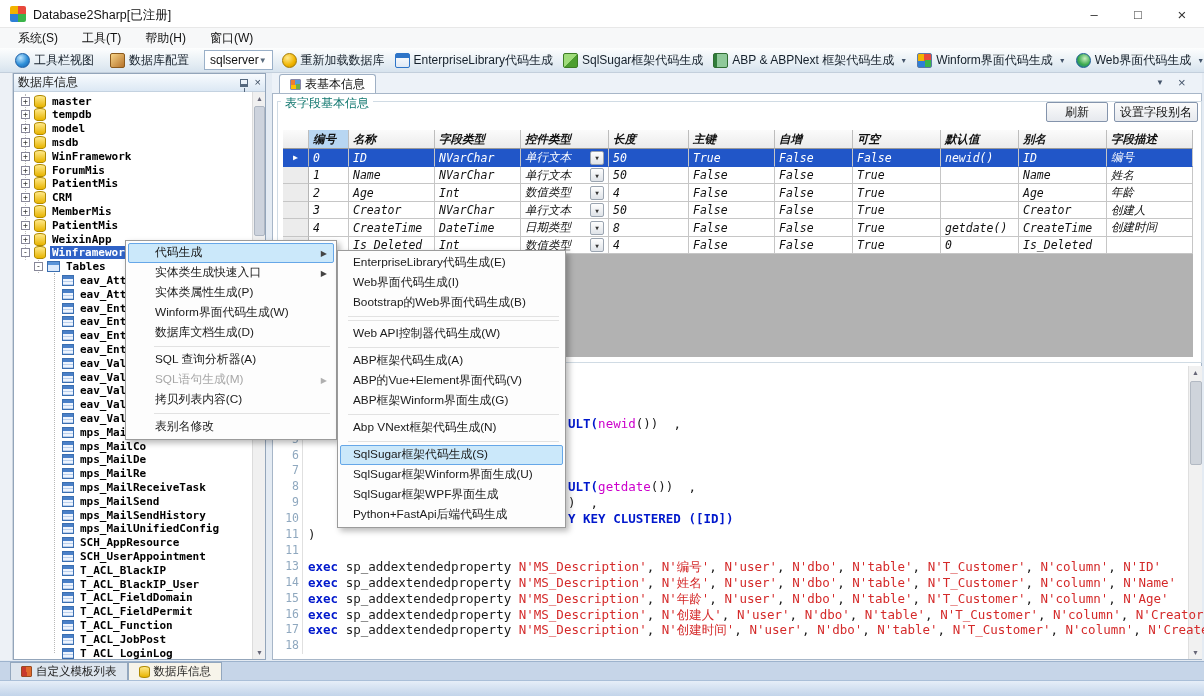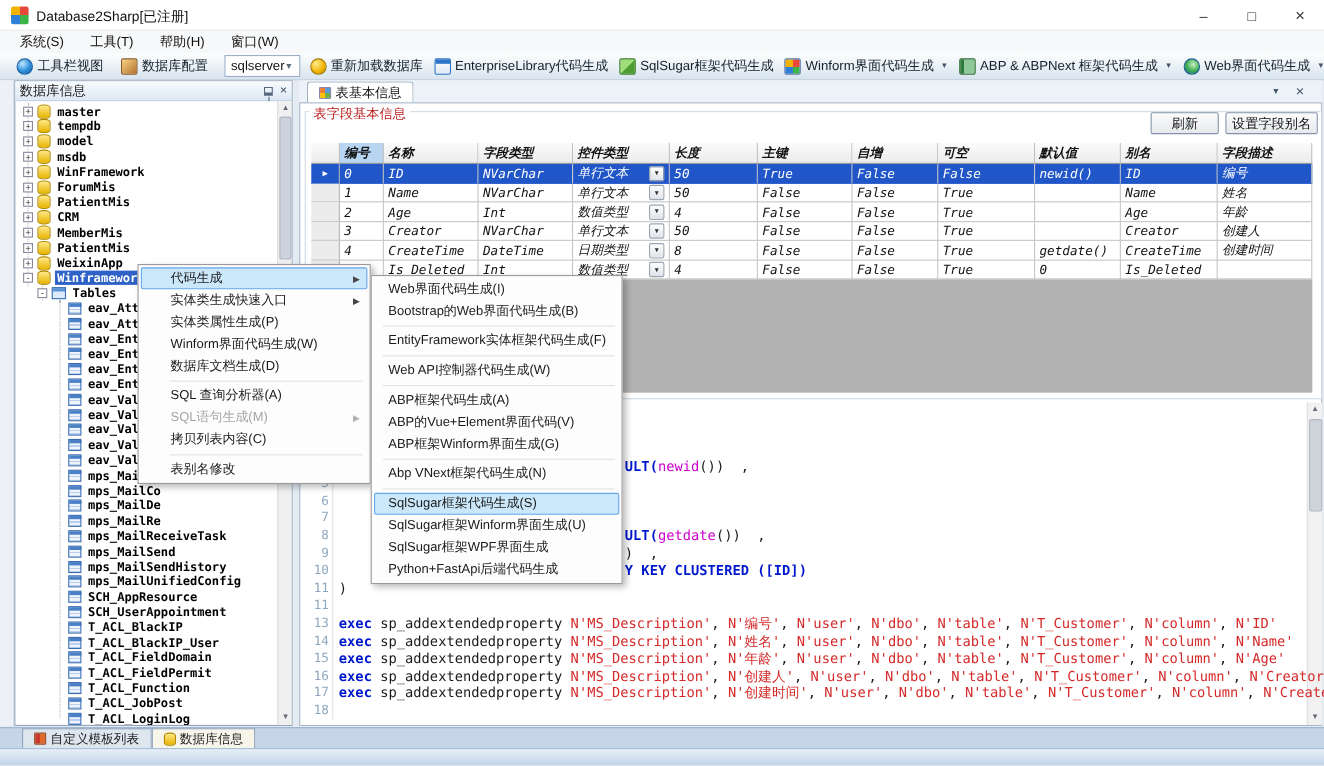--- a/index.html
+++ b/index.html
@@ -85,21 +85,21 @@
   #tabstrip { left:272px; top:73px; width:930px; height:20px; background:#edf2f8; }
   #doc-tab { left:279px; top:74px; height:19px; background:#fff; border:1px solid #9fb0c4; border-bottom:none;
     border-radius:3px 3px 0 0; display:flex; align-items:center; gap:4px; padding:0 10px; }
   .tab-grid-icon { width:11px; height:11px; border-radius:1px;
     background:conic-gradient(#5b9bd5 0 25%, #70ad47 0 50%, #ffc000 0 75%, #ed7d31 0); border:1px solid #88a; }
   #strip-drop { left:1156px; top:78px; font-size:8px; color:#44546a; }
   #strip-close { left:1178px; top:75px; font-size:13px; color:#44546a; }
   #rightbody { left:272px; top:93px; width:930px; height:567px; background:#fff; border:1px solid #a7b6c8; }
 
   #groupbox { left:277px; top:101px; width:925px; height:262px; border:1px solid #d0dbe4; }
-  #group-label { left:281px; top:95px; background:#fff; padding:0 4px; color:#b91c1c; }
+  #group-label { left:281px; top:95px; background:#fff; padding:0 4px; color:#0f766e; }
   .pbtn { top:102px; height:20px; background:linear-gradient(#fbfbfb,#e6e9ee); border:1px solid #8494ac;
     border-radius:2px; display:flex; align-items:center; justify-content:center; font-size:12px; color:#111; }
   #btn-refresh { left:1046px; width:62px; }
   #btn-alias { left:1114px; width:84px; }
 
   
   #grid { left:283px; top:130px; width:910px;font-style:italic; }
   .grow { display:flex; height:17.5px; }
   .grow.hdr { height:19px; }
   .gcell { border-right:1px solid #c6c6c6; border-bottom:1px solid #c6c6c6; padding:1px 4px 0 4px; overflow:hidden;
@@ -133,21 +133,21 @@
   #menu2 .mitem { padding-left:12px; }
   .mitem.hl { background:#cbe8fa; border-color:#66a7e8; }
   .mitem.dis { color:#a6a6a6; }
   .mitem .marrow { position:absolute; right:6px; font-size:8px; color:#444; }
   .mitem.dis .marrow { color:#b0b0b0; }
   .msep { height:1px; background:#e2e2e2; margin:3px 4px 3px 26px; }
   #menu2 .msep { margin-left:8px; }
 
   
   #bottomtabs { left:0; top:661px; width:1204px; height:19px; background:#c6d5e8; border-top:1px solid #9db3cd;
-    display:flex; align-items:flex-end; padding-left:20px; }
+    display:flex; align-items:flex-end; padding-left:10px; }
   .btab { height:18px; display:flex; align-items:center; gap:4px; padding:0 10px; border:1px solid #93a7be;
     border-bottom:none; background:#dde5ee; font-size:11.5px; color:#222; }
   .btab.active { background:#f7f4ea; }
   .btab-icon1 { width:11px; height:11px; background:conic-gradient(#e06a2b 0 50%, #c8392b 0); border:1px solid #9a4a20; border-radius:1px; }
   .btab-icon2 { width:11px; height:12px; background:linear-gradient(#ffe98a,#e8b400); border:1px solid #b08a00; border-radius:45%/22%; }
   #statusbar { left:0; top:680px; width:1204px; height:16px; background:linear-gradient(#e6eef8,#c2d4ea); border-top:1px solid #aabfd8; }
 </style>
 </head>
 <body>
 
@@ -188,27 +188,27 @@
     </div>
     <div class="tbtn">
       <span class="ticon i-entlib"></span>
       <span>EnterpriseLibrary代码生成</span>
     </div>
     <div class="tbtn">
       <span class="ticon i-sugar"></span>
       <span>SqlSugar框架代码生成</span>
     </div>
     <div class="tbtn">
+      <span class="ticon i-abp"></span>
+      <span>ABP &amp; ABPNext 框架代码生成</span>
+      <span class="tdrop">▼</span>
+    </div>
+    <div class="tbtn">
       <span class="ticon i-winform"></span>
       <span>Winform界面代码生成</span>
-      <span class="tdrop">▼</span>
-    </div>
-    <div class="tbtn">
-      <span class="ticon i-abp"></span>
-      <span>ABP &amp; ABPNext 框架代码生成</span>
       <span class="tdrop">▼</span>
     </div>
     <div class="tbtn">
       <span class="ticon i-web"></span>
       <span>Web界面代码生成</span>
       <span class="tdrop">▼</span>
     </div>
     <div class="tsep"></div>
   </div>
 
@@ -701,29 +701,29 @@
     <div class="mitem">
       <span>拷贝列表内容(C)</span>
     </div>
     <div class="msep"></div>
     <div class="mitem">
       <span>表别名修改</span>
     </div>
   </div>
 <div class="cmenu" id="menu2">
     <div class="mitem">
+      <span>EnterpriseLibrary代码生成(E)</span>
+    </div>
+    <div class="mitem">
       <span>Web界面代码生成(I)</span>
     </div>
     <div class="mitem">
       <span>Bootstrap的Web界面代码生成(B)</span>
     </div>
     <div class="msep"></div>
-    <div class="mitem">
-      <span>EntityFramework实体框架代码生成(F)</span>
-    </div>
     <div class="msep"></div>
     <div class="mitem">
       <span>Web API控制器代码生成(W)</span>
     </div>
     <div class="msep"></div>
     <div class="mitem">
       <span>ABP框架代码生成(A)</span>
     </div>
     <div class="mitem">
       <span>ABP的Vue+Element界面代码(V)</span>

